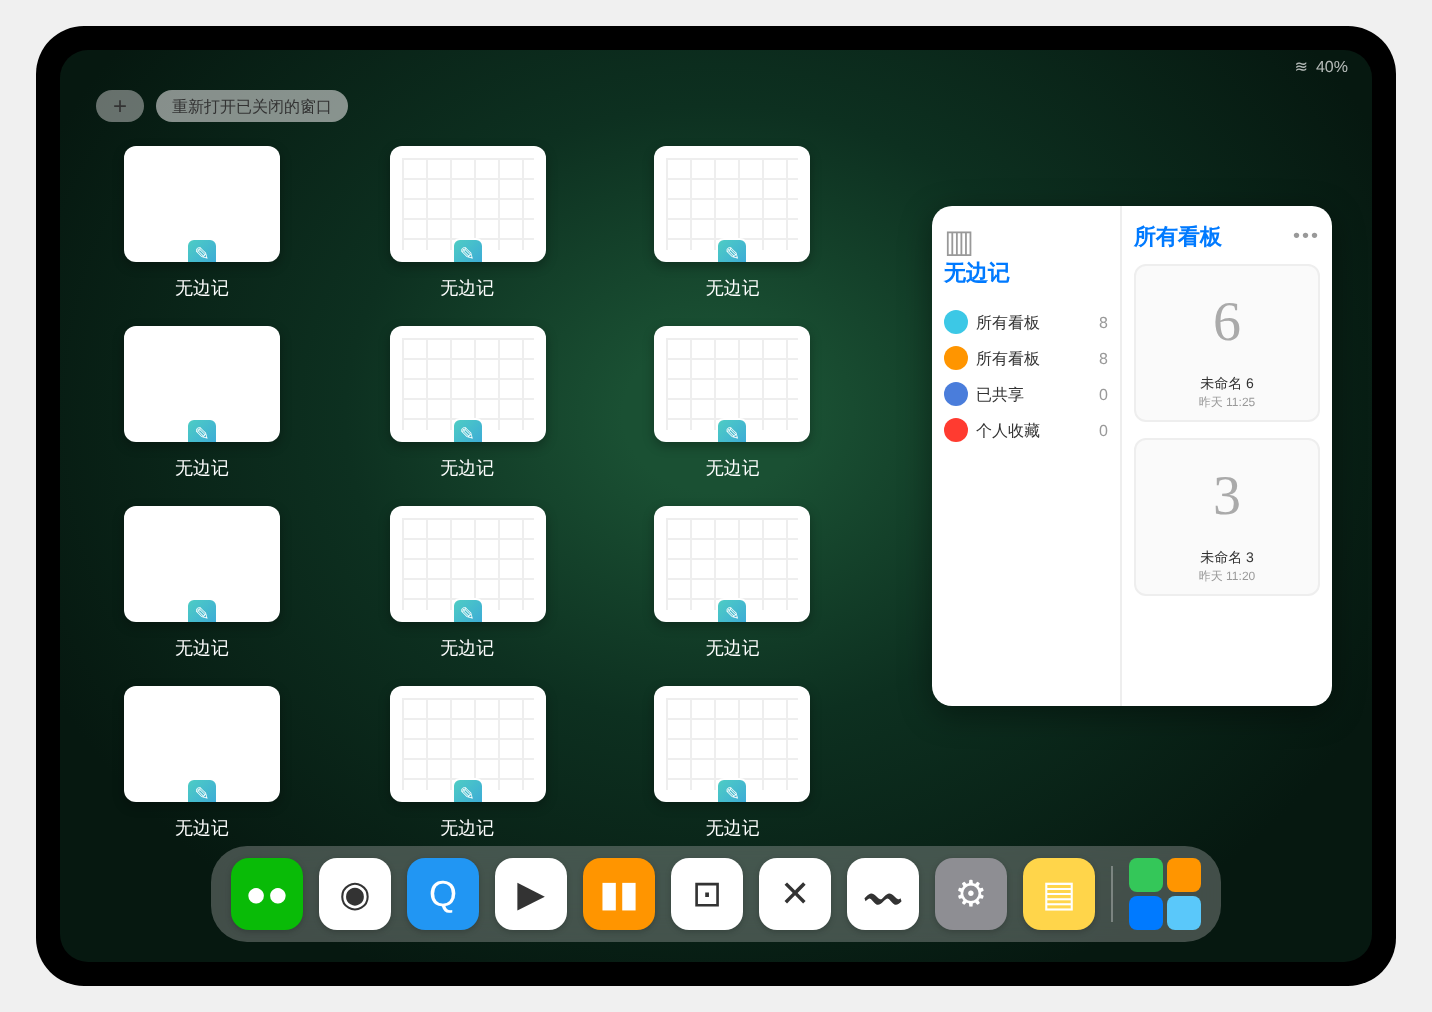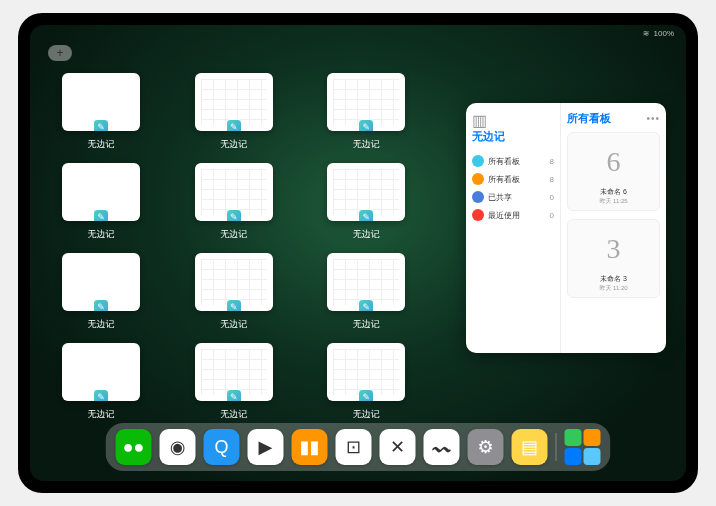--- a/index.html
+++ b/index.html
@@ -270,25 +270,26 @@
     }
   </style>
 </head>
 <body>
 
 <div class="ipad-frame">
   <div class="screen">
 
     <div class="status-bar">
       <span>≋</span>
-      <span>100%</span>
+      <span>40%</span>
     </div>
 
     <div class="top-controls">
       <div class="plus-btn">+</div>
+      <div class="recent-pill">重新打开已关闭的窗口</div>
     </div>
 
     <div class="expose-area" id="expose" style="grid-template-columns: repeat(3, 1fr);">
         <div class="window-card">
           <div class="window-thumb">
             <div class="app-badge"></div>
           </div>
           <div class="window-label">无边记</div>
         </div>
         <div class="window-card">
@@ -376,21 +377,21 @@
               <span>所有看板</span>
               <span class="count">8</span>
             </div>
             <div class="panel-list-item">
               <div class="dot" style="background: rgb(74, 125, 219);"></div>
               <span>已共享</span>
               <span class="count">0</span>
             </div>
             <div class="panel-list-item">
               <div class="dot" style="background: rgb(255, 59, 48);"></div>
-              <span>最近使用</span>
+              <span>个人收藏</span>
               <span class="count">0</span>
             </div>
           </div>
       </div>
       <div class="panel-right">
         <div class="panel-right-header">
           <div class="panel-right-title">所有看板</div>
           <div class="more-dots">•••</div>
         </div>
         <div id="boards">

